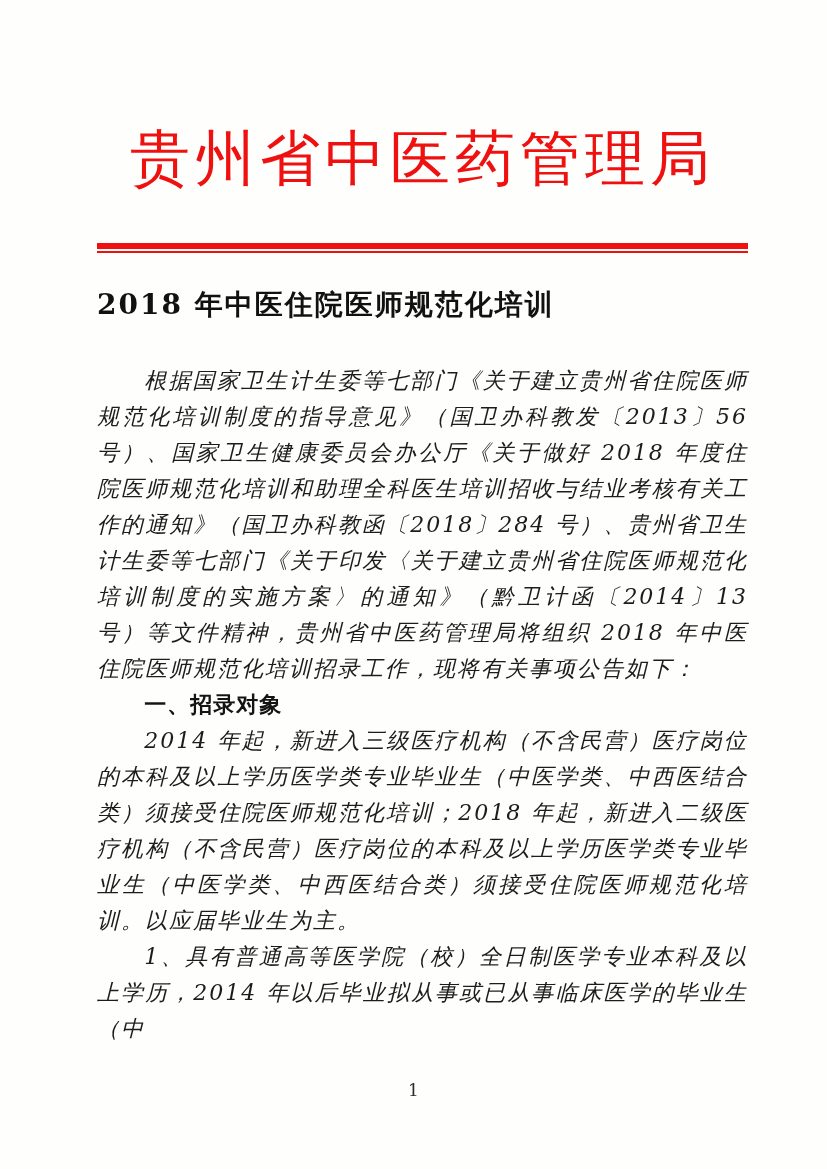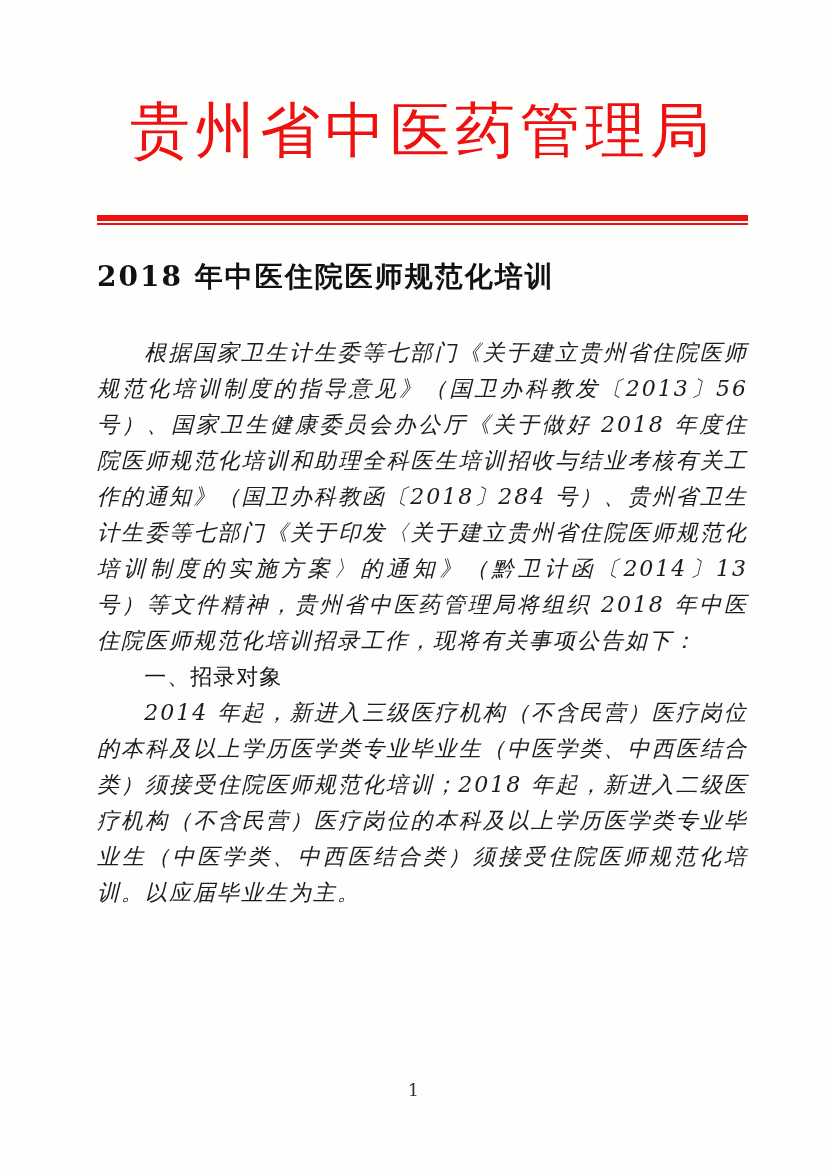--- a/index.html
+++ b/index.html
@@ -7,21 +7,21 @@
     padding: 0;
     background: #ffffff;
   }
   .page {
     position: relative;
     width: 827px;
     height: 1169px;
     margin: 0 auto;
     background: #fefefd;
     box-sizing: border-box;
-    padding: 88px 79px 0 97px;
+    padding: 116px 79px 0 97px;
     overflow: hidden;
     font-family: "DejaVu Serif", "Liberation Serif", serif;
     color: #1c1c1c;
   }
   .letterhead {
     text-align: center;
     font-size: 60px;
     line-height: 85px;
     letter-spacing: 5px;
     font-weight: 400;
@@ -59,21 +59,21 @@
   .doc-body p {
     margin: 0;
     text-indent: 2.15em;
     font-style: italic;
   }
   .section-heading {
     margin: 0;
     font-family: "DejaVu Sans", "Liberation Sans", sans-serif;
     font-size: 22px;
     line-height: 36px;
-    font-weight: 400;
+    font-weight: 700;
     letter-spacing: 1px;
     text-indent: 2.15em;
     color: #141414;
   }
   .page-number {
     position: absolute;
     left: 0;
     right: 0;
     top: 1080px;
     text-align: center;
@@ -97,17 +97,18 @@
   <div class="doc-title">
     <div>2018 年中医住院医师规范化培训</div>
   </div>
 
   <div class="doc-body">
     <p>根据国家卫生计生委等七部门《关于建立贵州省住院医师规范化培训制度的指导意见》（国卫办科教发〔2013〕56 号）、国家卫生健康委员会办公厅《关于做好 2018 年度住院医师规范化培训和助理全科医生培训招收与结业考核有关工作的通知》（国卫办科教函〔2018〕284 号）、贵州省卫生计生委等七部门《关于印发〈关于建立贵州省住院医师规范化培训制度的实施方案〉的通知》（黔卫计函〔2014〕13 号）等文件精神，贵州省中医药管理局将组织 2018 年中医住院医师规范化培训招录工作，现将有关事项公告如下：</p>
 
     <h2 class="section-heading">一、招录对象</h2>
     <p>2014 年起，新进入三级医疗机构（不含民营）医疗岗位的本科及以上学历医学类专业毕业生（中医学类、中西医结合类）须接受住院医师规范化培训；2018 年起，新进入二级医疗机构（不含民营）医疗岗位的本科及以上学历医学类专业毕业生（中医学类、中西医结合类）须接受住院医师规范化培训。以应届毕业生为主。</p>
 
+    <p>1、具有普通高等医学院（校）全日制医学专业本科及以上学历，2014 年以后毕业拟从事或已从事临床医学的毕业生（中</p>
   </div>
 
   <div class="page-number">1</div>
 
 </div>
 
 </body></html>

